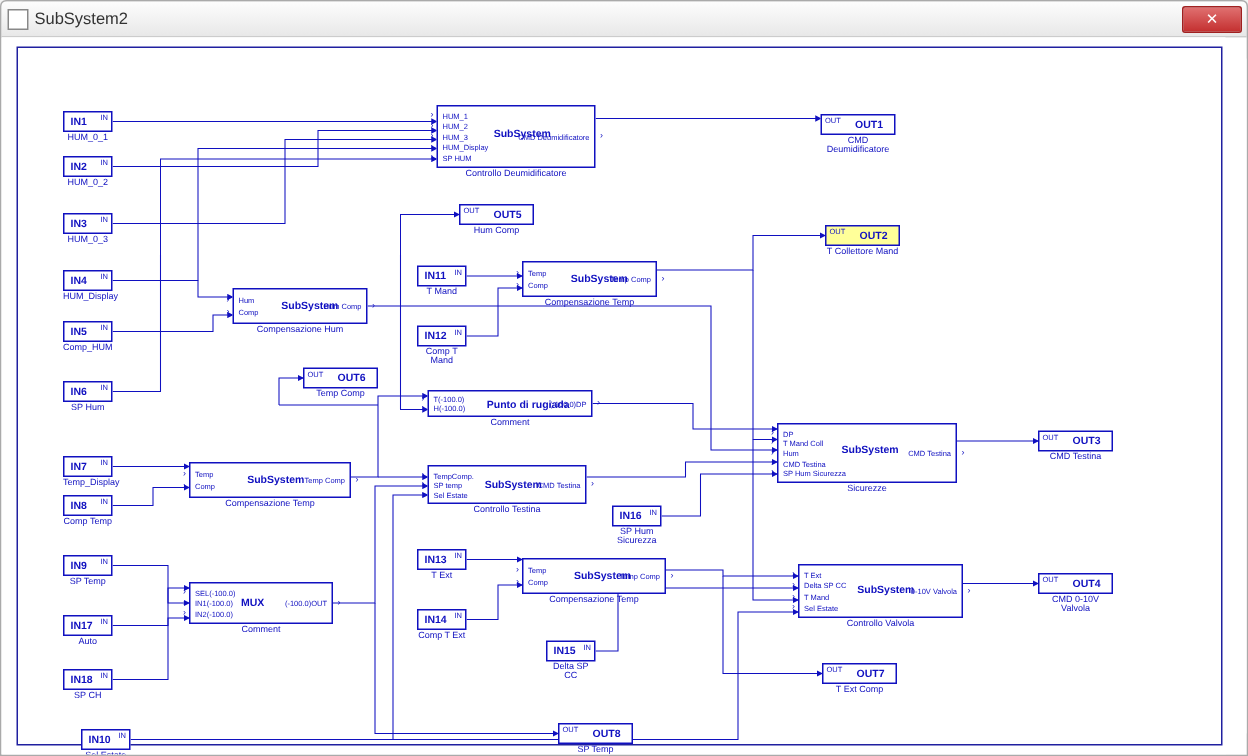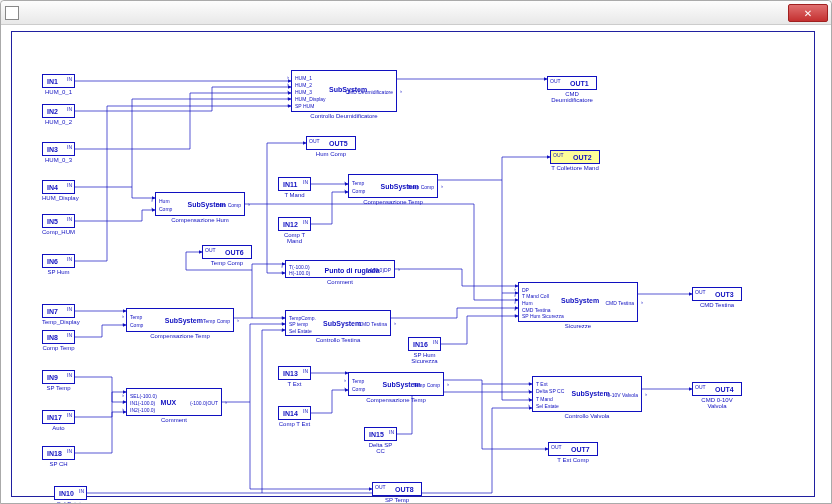--- a/index.html
+++ b/index.html
@@ -22,20 +22,21 @@
 svg.wires { position: absolute; left: 0; top: 0; width: 100%; height: 100%; pointer-events: none; }
 svg.wires line, svg.wires polyline { stroke: #1010c0; stroke-width: 0.7; fill: none; }
 svg.wires polygon { fill: #1010c0; }
 </style>
 </head>
 <body>
 
 <div class="window">
   <div class="titlebar">
     <div class="titlebar-icon"></div>
+    <div class="titlebar-text">SubSystem2</div>
     <div class="close-btn">
       <span>✕</span>
     </div>
   </div>
 
   <div class="scrollbar-v">
     <div class="scroll-arrow">▴</div>
     <div class="scroll-thumb" style="top:200px;height:20px"></div>
     <div class="scroll-arrow" style="position:absolute;bottom:0">▾</div>
   </div>

